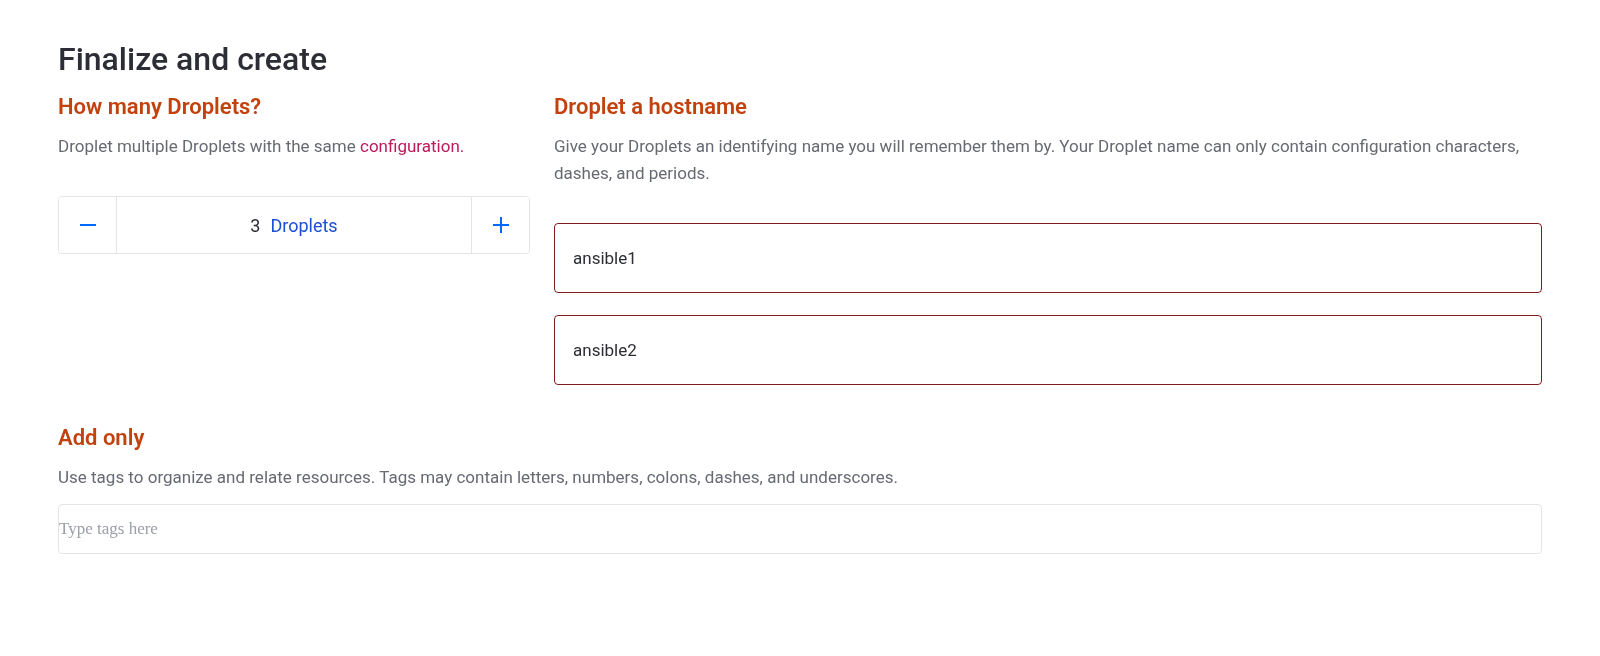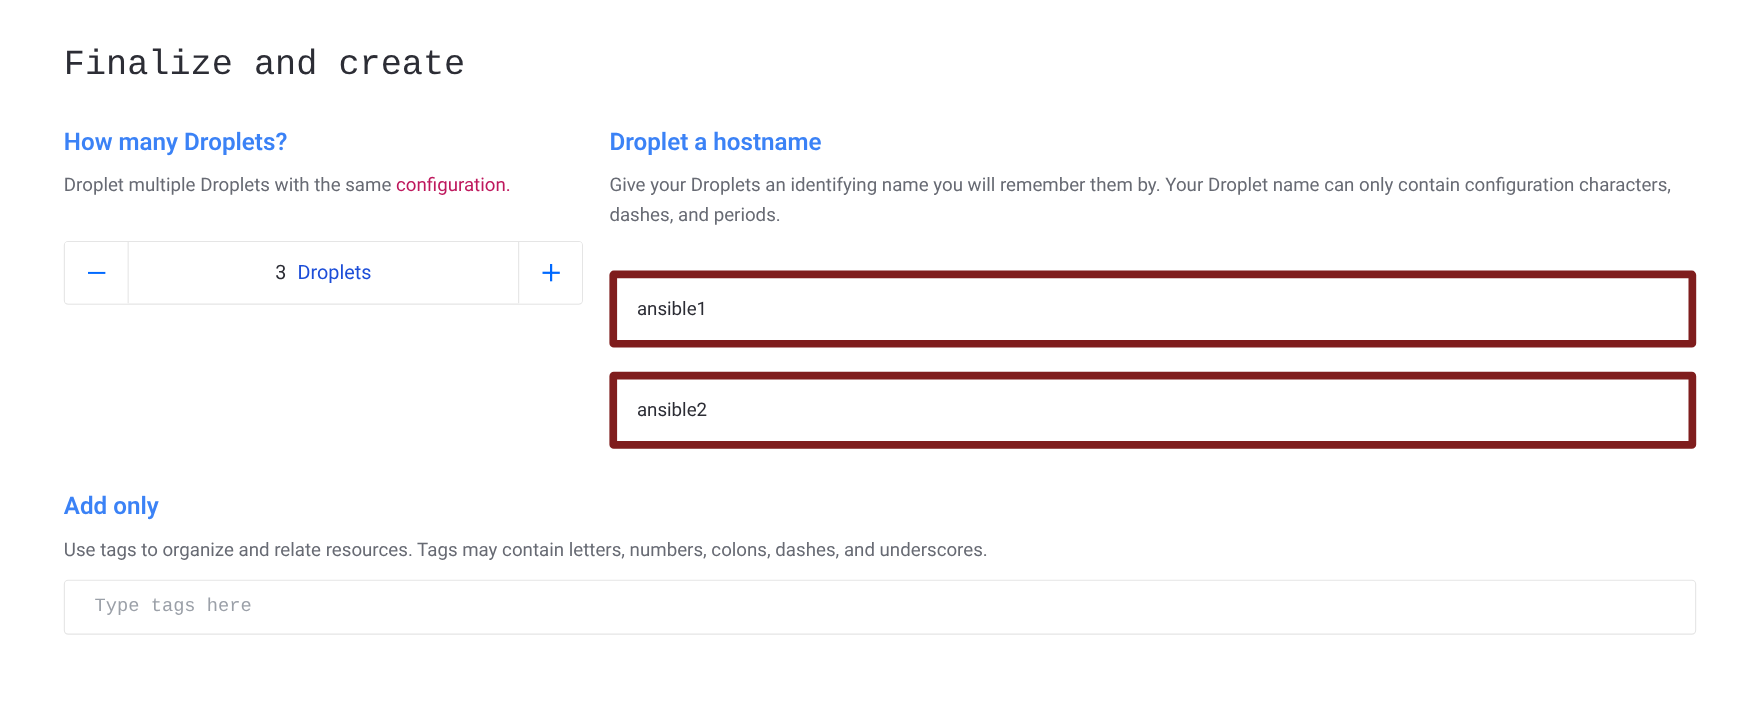--- a/index.html
+++ b/index.html
@@ -11,39 +11,38 @@
       font-family: -apple-system, BlinkMacSystemFont, "Segoe UI", Roboto, "Helvetica Neue", Arial, sans-serif;
       background: #fff;
       color: #222;
       padding: 40px 58px;
       width: 1600px;
     }
     h1.page-title {
       font-size: 32px;
       font-weight: 500;
       color: #2c2d35;
-      margin-bottom: 40px;
-      font-family: Liberation Mono, monospace;
+      margin-bottom: 16px;
     }
     .columns {
       display: flex;
       gap: 24px;
       margin-bottom: 40px;
     }
     .col-left {
       width: 472px;
       flex-shrink: 0;
     }
     .col-right {
       flex: 1;
     }
     h2.section-title {
       font-size: 22px;
       font-weight: 600;
-      color: #3b82f6;
+      color: #c2410c;
       margin-bottom: 14px;
     }
     p.section-desc {
       font-size: 17px;
       color: #676a73;
       line-height: 1.6;
       margin-bottom: 0;
     }
     a.link {
       color: #be185d;
@@ -92,21 +91,21 @@
     }
     .hostname-inputs {
       margin-top: 36px;
       display: flex;
       flex-direction: column;
       gap: 22px;
     }
     input.text-input {
       width: 100%;
       height: 70px;
-      border: 7px solid #7f1d1d;
+      border: 1px solid #7f1d1d;
       border-radius: 4px;
       padding: 0 18px;
       font-size: 17px;
       color: #2c2d35;
       background: #fff;
       outline: none;
       font-family: inherit;
     }
     input.text-input::placeholder {
       color: #9ba0a8;
@@ -121,26 +120,26 @@
       margin-bottom: 12px;
     }
     .tags-input-wrap {
       width: 100%;
     }
     input.tags-input {
       width: 100%;
       height: 50px;
       border: 1px solid #e5e5e5;
       border-radius: 4px;
-      padding: 0 27px;
+      padding: 0 0;
       font-size: 17px;
       color: #2c2d35;
       background: #fff;
       outline: none;
-      font-family: Liberation Mono, monospace;
+      font-family: Liberation Serif, serif;
     }
     input.tags-input::placeholder {
       color: #9ba0a8;
     }
   </style>
 </head>
 <body>
 
 <h1 class="page-title">Finalize and create</h1>
 

